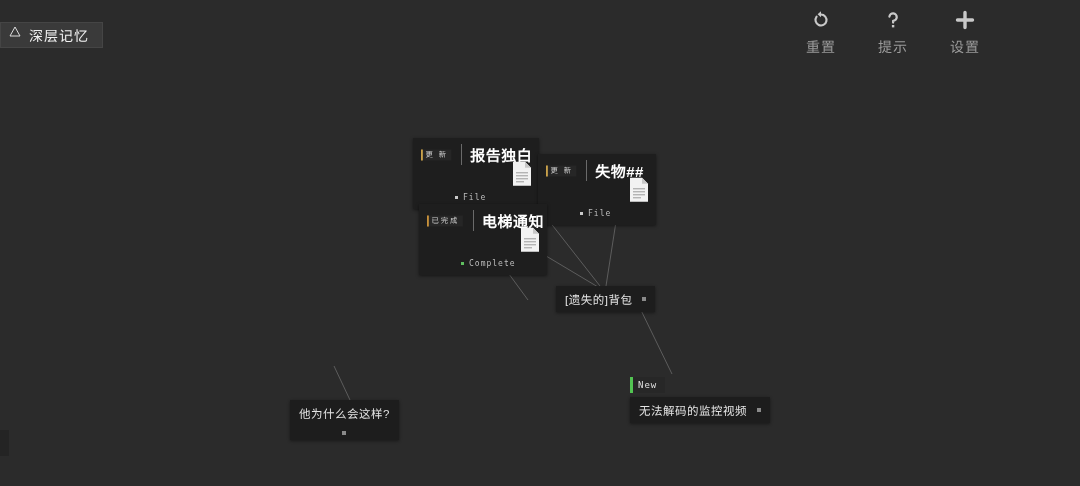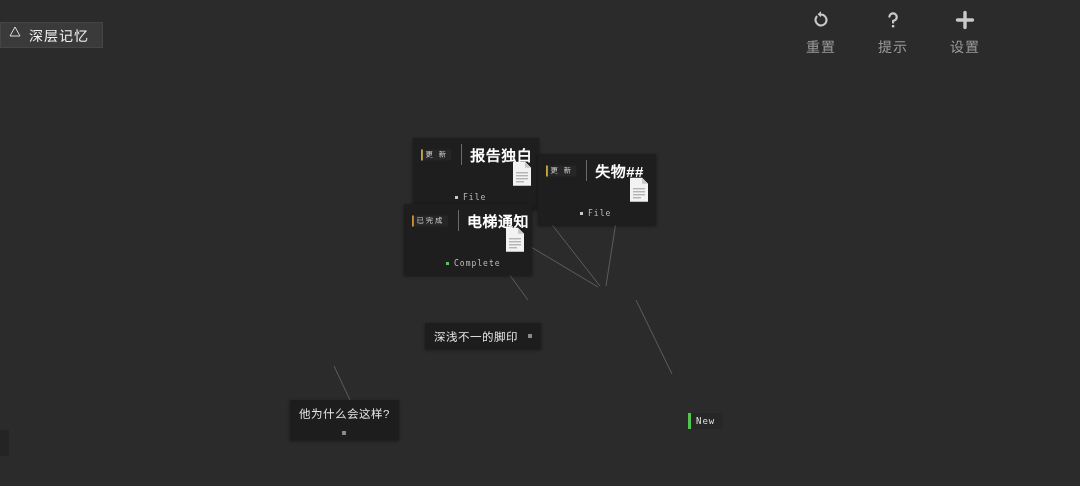--- a/index.html
+++ b/index.html
@@ -291,21 +291,21 @@
         <g stroke="#9a9a9a" stroke-width="1">
           <line x1="5" y1="12" x2="17" y2="12"></line>
           <line x1="5" y1="15" x2="17" y2="15"></line>
           <line x1="5" y1="18" x2="17" y2="18"></line>
           <line x1="5" y1="21" x2="13" y2="21"></line>
         </g>
       </svg>
     </span>
   </div>
 
-  <div class="card" style="left:404px; top:204px; width:110px;">
+  <div class="card" style="left:419px; top:204px; width:110px;">
     <div class="card-top">
       <span class="badge done">已完成</span>
       <span class="card-title">电梯通知</span>
     </div>
     <div class="card-sub">
       <i class="dot green"></i>
       <span>Complete</span>
     </div>
     <span class="card-icon">
       <svg width="22" height="26" viewBox="0 0 22 26">
@@ -315,32 +315,36 @@
           <line x1="5" y1="12" x2="17" y2="12"></line>
           <line x1="5" y1="15" x2="17" y2="15"></line>
           <line x1="5" y1="18" x2="17" y2="18"></line>
           <line x1="5" y1="21" x2="13" y2="21"></line>
         </g>
       </svg>
     </span>
   </div>
 
 
-
-  <div class="chip" style="left:425px; top:323px;">
-    <span>深浅不一的脚印</span>
+  <div class="chip" style="left:556px; top:286px;">
+    <span>[遗失的]背包</span>
     <i class="sq"></i>
   </div>
+
 
   <div class="chip" style="left:290px; top:400px;flex-direction:column;">
     <span>他为什么会这样?</span>
     <i class="sq"></i>
   </div>
 
-  <div class="newgroup" style="left:688px; top:374px;margin-top:36px;">
+  <div class="newgroup" style="left:630px; top:374px;">
     <div class="nb">
       <span>New</span>
     </div>
+    <div class="chip">
+      <span>无法解码的监控视频</span>
+      <i class="sq"></i>
+    </div>
   </div>
 
   <div id="corner-mark"></div>
 
 </div>
 
 </body></html>

